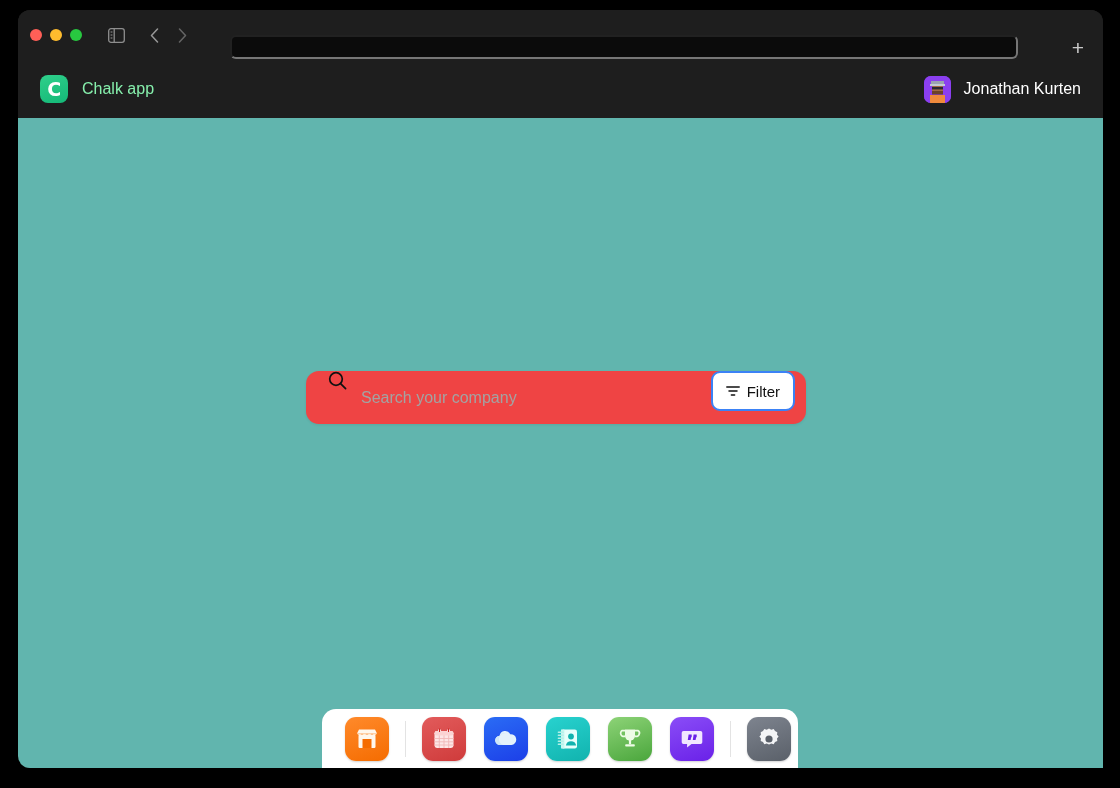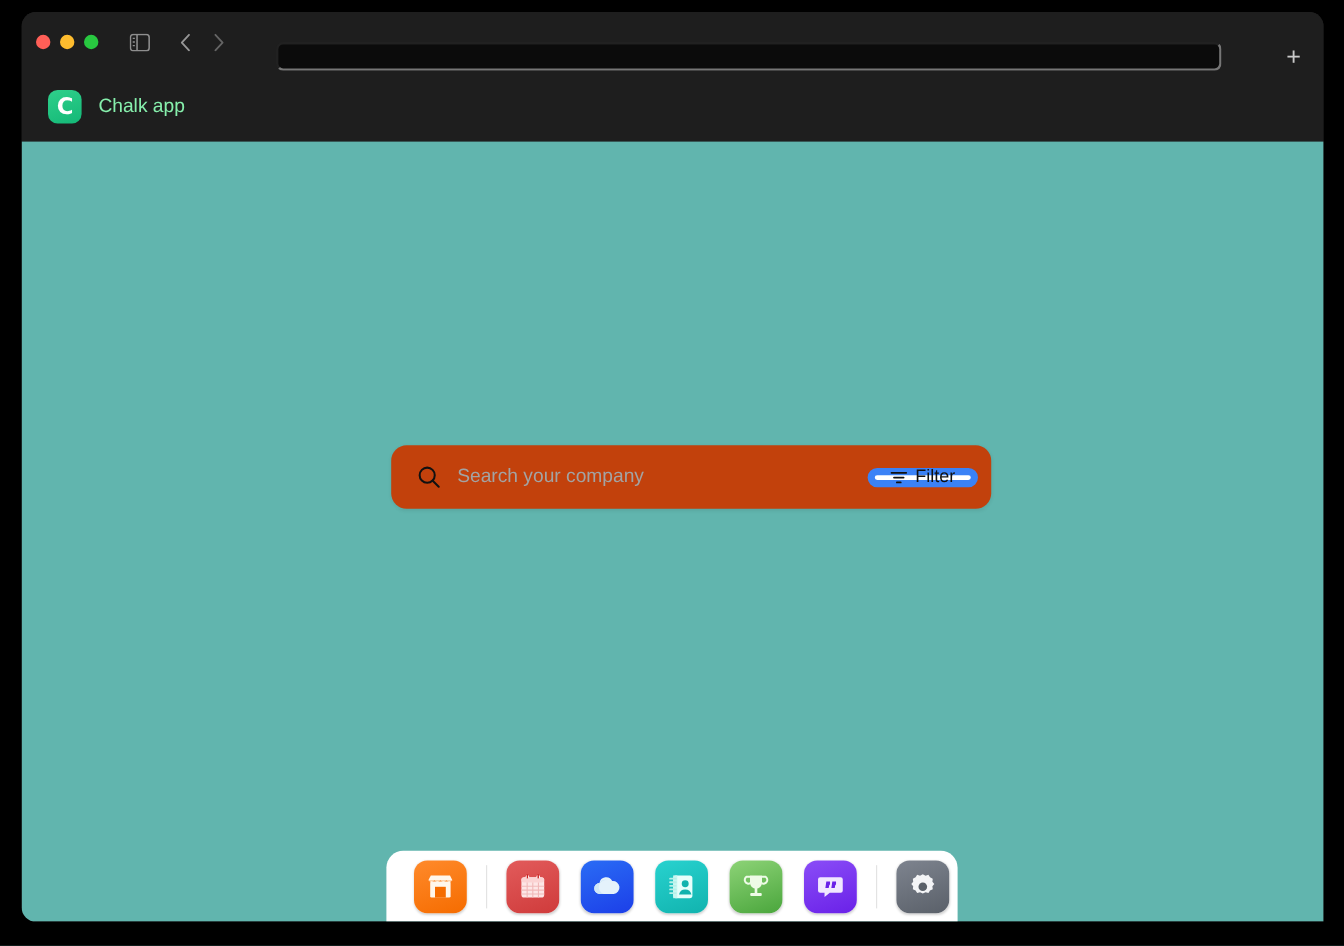--- a/index.html
+++ b/index.html
@@ -95,44 +95,44 @@
   
   .canvas {
     position:relative;
     height:650px;
     background:#61b5ae;
   }
 
   
   .searchwrap {
     position:absolute;
-    left:308px; top:253px;
+    left:288px; top:253px;
     width:500px; height:53px;
-    background:#c2410c;
+    background:#ef4444;
     border-radius:13px;
-    display:flex; align-items:center;
+    display:flex; 
     padding:0 11px 0 22px;
     box-shadow:0 1px 3px rgba(0,0,0,.08);
   }
   .search-icon { flex:0 0 auto; margin-right:14px; display:flex; }
   .search-input {
     flex:1 1 auto;
     border:0; outline:0;
     font-family:"Liberation Sans", sans-serif;
     font-size:16px;
     color:#111;
     background:transparent;
   }
   .search-input::placeholder { color:#a3a3a3; }
   .filter-btn {
     flex:0 0 auto;
-    height:16px;
+    height:40px;
     display:flex; align-items:center; gap:7px;
     padding:0 13px;
-    border:6px solid #3b82f6;
+    border:2px solid #3b82f6;
     border-radius:9px;
     background:#fff;
     font-size:15px; color:#111;
     font-family:"Liberation Sans", sans-serif;
     cursor:pointer;
   }
 
   
   .dock {
     position:absolute;
@@ -208,20 +208,34 @@
 
     <div class="plus-btn">+</div>
   </div>
 
   <div class="appheader">
     <div class="brand">
       <div class="logo">C</div>
       <div class="brand-name">Chalk app</div>
     </div>
 
+    <div class="user">
+      <div class="avatar">
+        <svg width="27" height="27" viewBox="0 0 27 27">
+          <rect width="27" height="27" fill="#8b3ff0"></rect>
+          <rect x="7" y="5" width="13" height="3" fill="#9aa3b0"></rect>
+          <rect x="6" y="8" width="15" height="2" fill="#c3c9d4"></rect>
+          <rect x="8" y="10" width="11" height="8" rx="1" fill="#a36a45"></rect>
+          <rect x="8" y="11" width="11" height="2.4" fill="#2a2a33"></rect>
+          <rect x="8" y="15" width="11" height="3.5" fill="#6d4228"></rect>
+          <rect x="6" y="19" width="15" height="8" fill="#f08a3c"></rect>
+        </svg>
+      </div>
+      <div class="user-name">Jonathan Kurten</div>
+    </div>
   </div>
 
   <div class="canvas">
 
     <div class="searchwrap">
       <span class="search-icon">
         <svg width="19" height="19" viewBox="0 0 19 19" fill="none">
           <circle cx="8" cy="8" r="6.3" stroke="#111" stroke-width="1.7"></circle>
           <line x1="12.6" y1="12.6" x2="17.6" y2="17.6" stroke="#111" stroke-width="1.7" stroke-linecap="round"></line>
         </svg>

